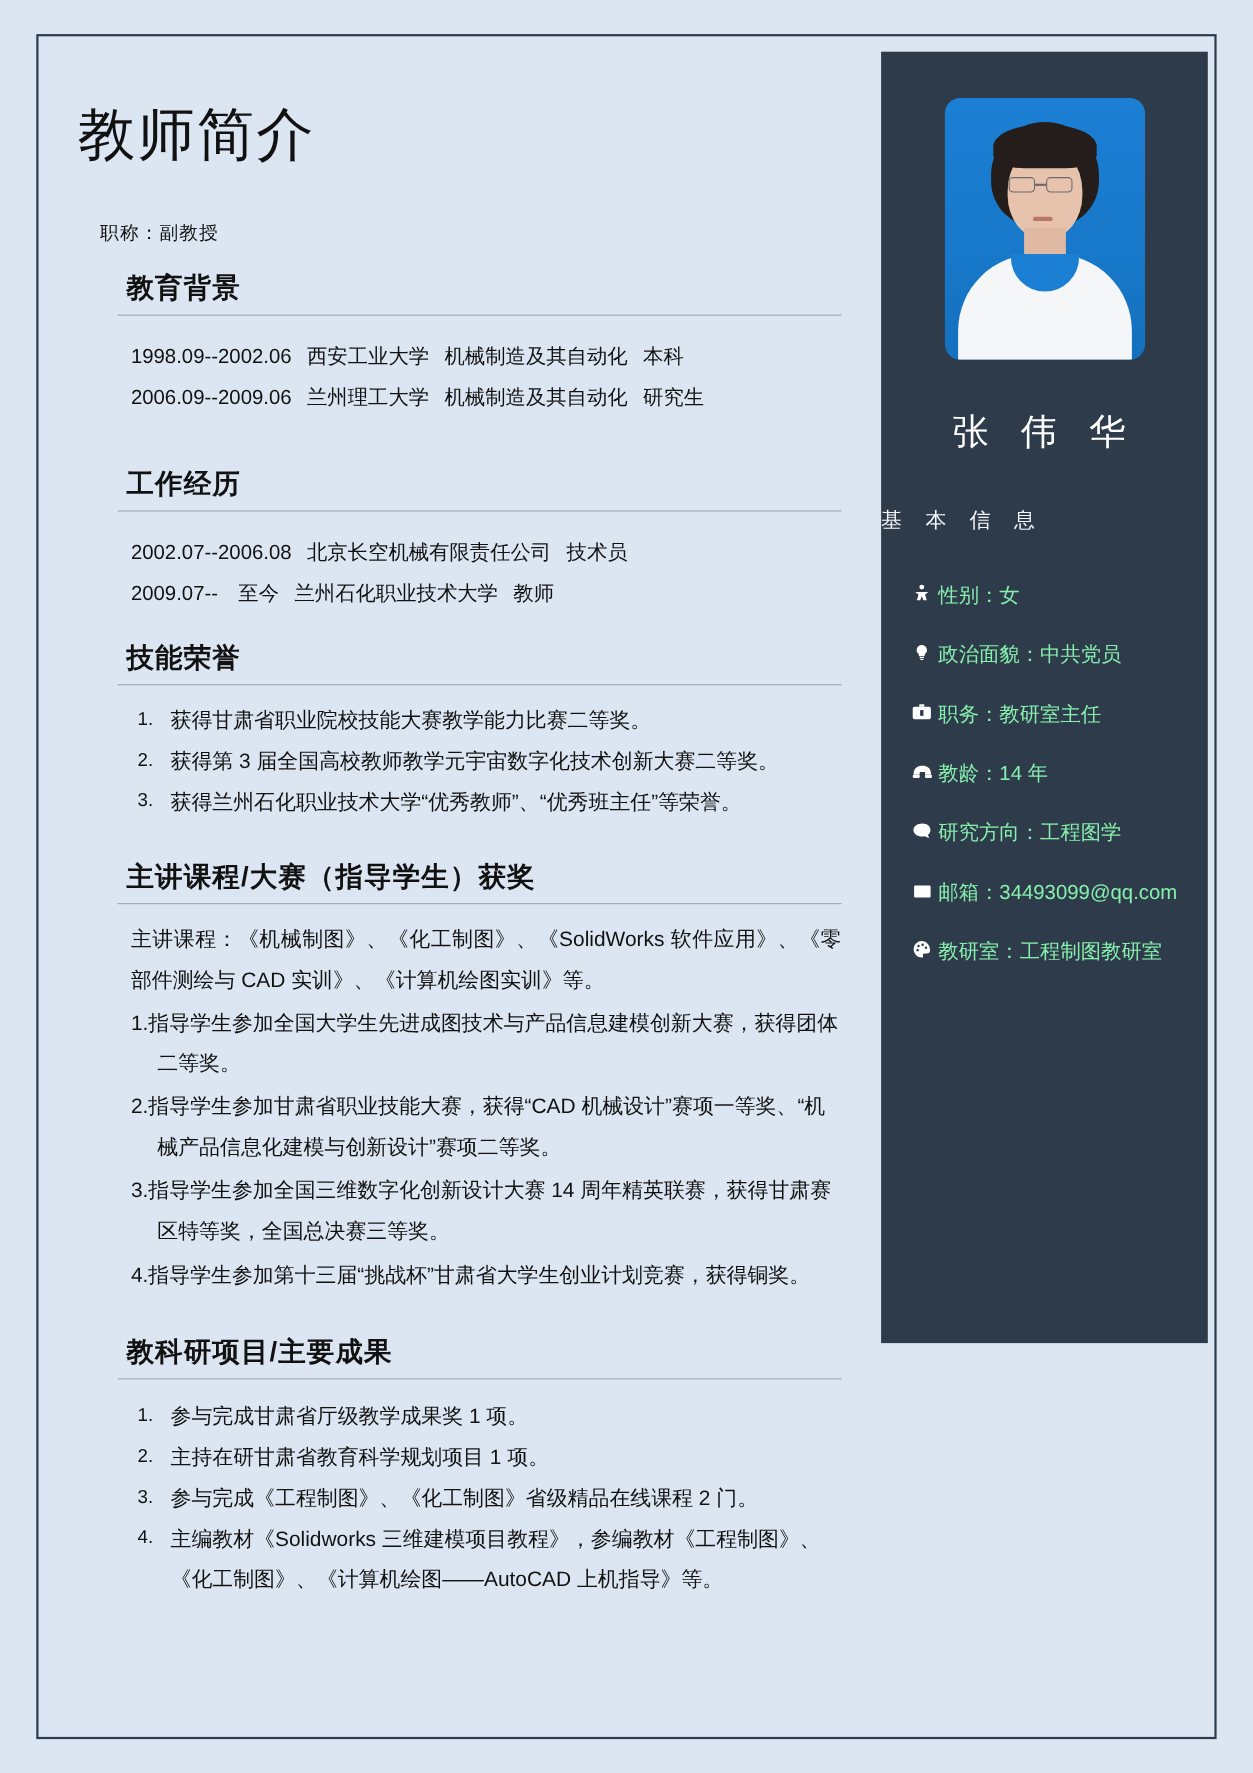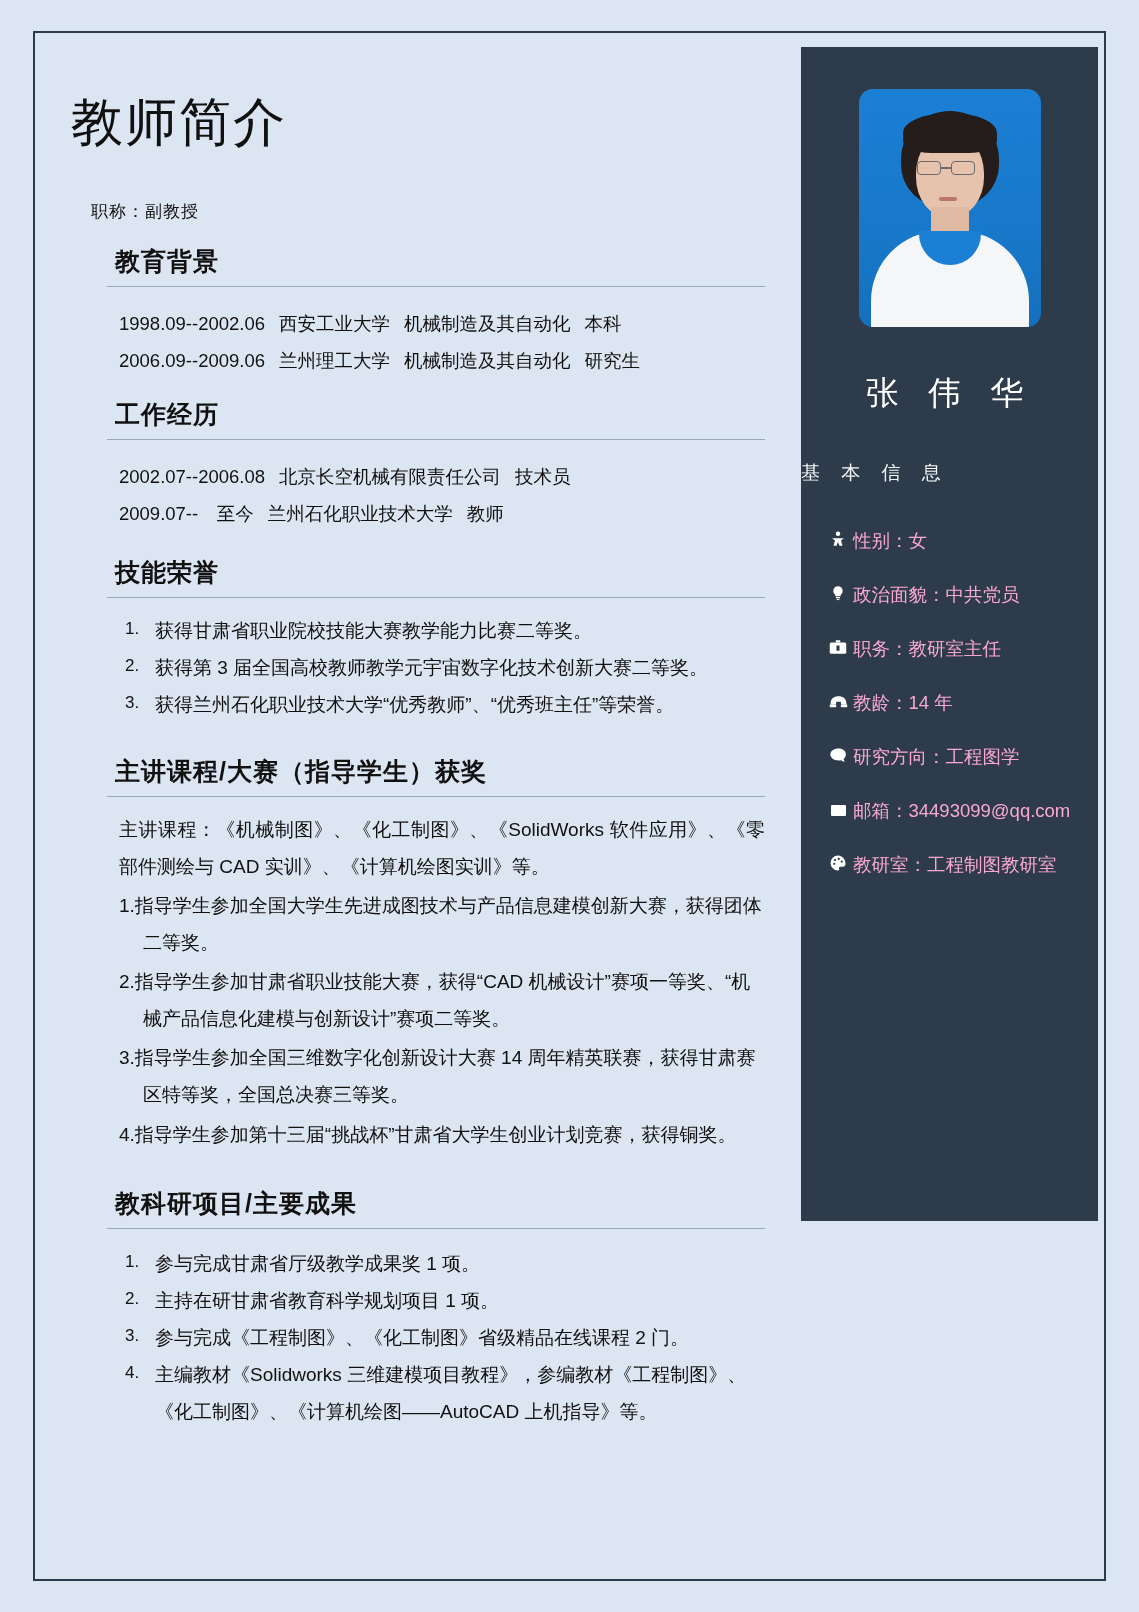--- a/index.html
+++ b/index.html
@@ -187,21 +187,21 @@
   }
   .info-list {
     margin-top: 42px;
     padding: 0 0 0 22px;
   }
   .info-item {
     display: flex;
     align-items: center;
     margin-bottom: 29px;
     font-size: 18.5px;
-    color: #f9a8d4;
+    color: #86efac;
   }
   .info-item .ico {
     width: 30px;
     flex: 0 0 30px;
     text-align: center;
     font-size: 17px;
     line-height: 1;
     color: #fff;
   }
   .info-item .txt { white-space: nowrap; }
@@ -228,21 +228,21 @@
       <div class="sec-rule"></div>
       <div class="rows">
         <div class="row">
           <span>1998.09--2002.06</span><span class="sp"></span><span>西安工业大学</span><span class="sp"></span><span>机械制造及其自动化</span><span class="sp"></span><span>本科</span>
         </div>
         <div class="row">
           <span>2006.09--2009.06</span><span class="sp"></span><span>兰州理工大学</span><span class="sp"></span><span>机械制造及其自动化</span><span class="sp"></span><span>研究生</span>
         </div>
       </div>
 
-      <div class="sec-head" style="margin-top:19px">工作经历</div>
+      <div class="sec-head" style="margin-top:44px">工作经历</div>
       <div class="sec-rule"></div>
       <div class="rows">
         <div class="row">
           <span>2002.07--2006.08</span><span class="sp"></span><span>北京长空机械有限责任公司</span><span class="sp"></span><span>技术员</span>
         </div>
         <div class="row">
           <span>2009.07--　至今</span><span class="sp"></span><span>兰州石化职业技术大学</span><span class="sp"></span><span>教师</span>
         </div>
       </div>
 

